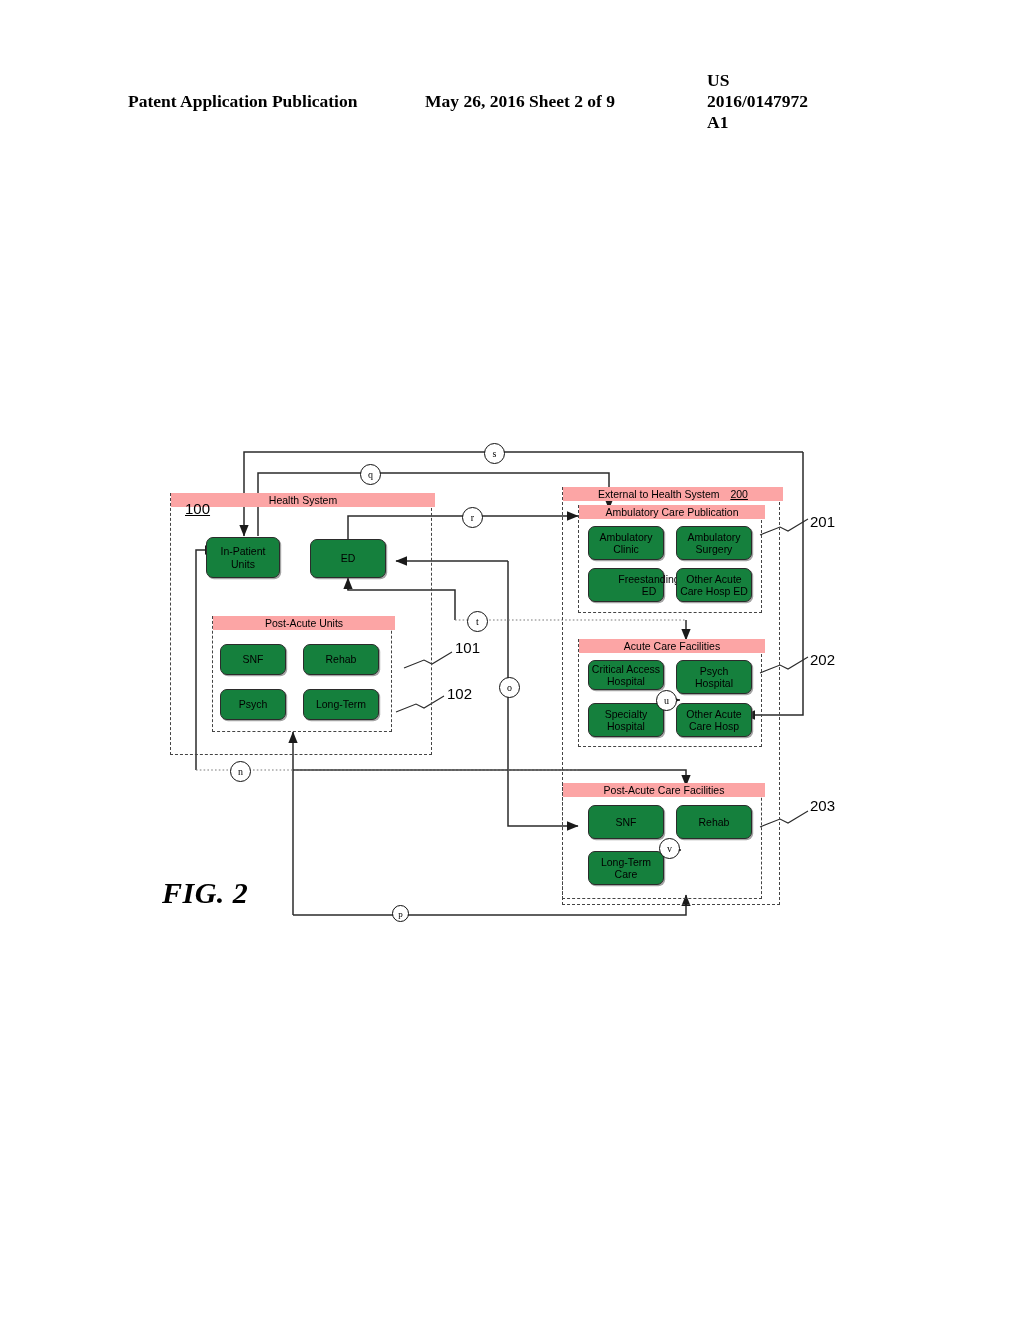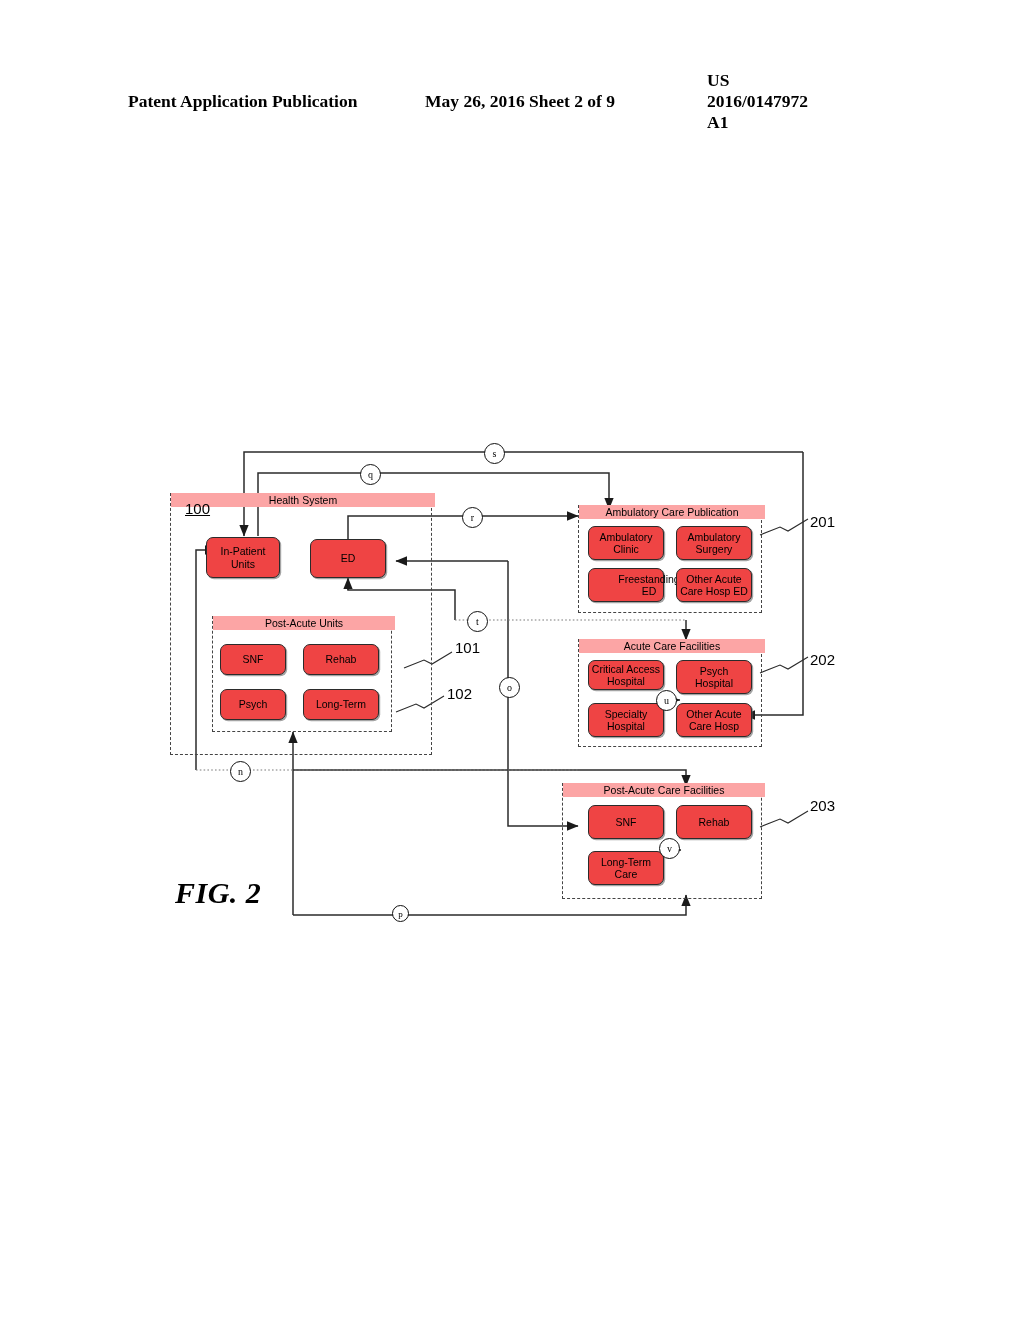--- a/index.html
+++ b/index.html
@@ -11,36 +11,36 @@
     font-family:"Liberation Serif", serif;font-weight:bold;font-size:17.5px;
     display:flex;align-items:center;}
   .ph-left{position:absolute;left:128px;}
   .ph-mid{position:absolute;left:425px;}
   .ph-right{position:absolute;left:707px;}
 
   
   #figure{position:absolute;left:0;top:0;width:1024px;height:1320px;}
   #figure svg{position:absolute;left:0;top:0;}
 
-  .fig-label{position:absolute;left:175px;top:876px;
+  .fig-label{position:absolute;left:162px;top:876px;
     font-family:"Liberation Serif", serif;font-style:italic;font-weight:bold;
     font-size:30px;letter-spacing:.5px;text-align:center;}
 
   
   .group{position:absolute;border:1px dashed #444;box-sizing:border-box;}
   .group-title{position:absolute;top:-1px;left:0;width:100%;
     text-align:center;font-size:10.5px;line-height:14px;
     background:#fca5a5;padding:0 2px;}
 
   .ref{position:absolute;font-size:15px;font-family:"Liberation Sans",sans-serif;}
   .refnum-u{text-decoration:underline;}
 
   
   .node{position:absolute;box-sizing:border-box;border:1.2px solid #2b2b2b;
-    border-radius:7px;background:#ef4444;display:flex;align-items:center;
+    border-radius:7px;background:#15803d;display:flex;align-items:center;
     justify-content:center;text-align:center;font-size:10.5px;line-height:12.5px;
     box-shadow:1.2px 1.2px 0 0 rgba(90,90,90,.55);}
 
   
   .conn{position:absolute;width:19px;height:19px;border:1.3px solid #111;
     border-radius:50%;background:#fff;display:flex;align-items:center;
     justify-content:center;font-size:10px;font-family:"Liberation Serif",serif;}
   .conn.sm{width:15px;height:15px;font-size:9px;}
 </style>
 </head>
@@ -137,20 +137,26 @@
   <div class="node" style="left:303px;top:644px;width:76px;height:31px;">
     <span>Rehab</span>
   </div>
   <div class="node" style="left:220px;top:689px;width:66px;height:31px;">
     <span>Psych</span>
   </div>
   <div class="node" style="left:303px;top:689px;width:76px;height:31px;">
     <span>Long-Term</span>
   </div>
 
+  <div class="group" style="left:562px;top:487px;width:218px;height:418px;">
+    <div class="group-title">
+      <span>External to Health System</span>
+      <span class="refnum-u" style="margin-left:8px;">200</span>
+    </div>
+  </div>
 
   <div class="group" style="left:578px;top:505px;width:184px;height:108px;">
     <div class="group-title">Ambulatory Care Publication</div>
   </div>
   <div class="ref" style="left:810px;top:513px;">201</div>
 
   <div class="node" style="left:588px;top:526px;width:76px;height:34px;">
     <span style="white-space:pre-line;">Ambulatory
 Clinic</span>
   </div>

